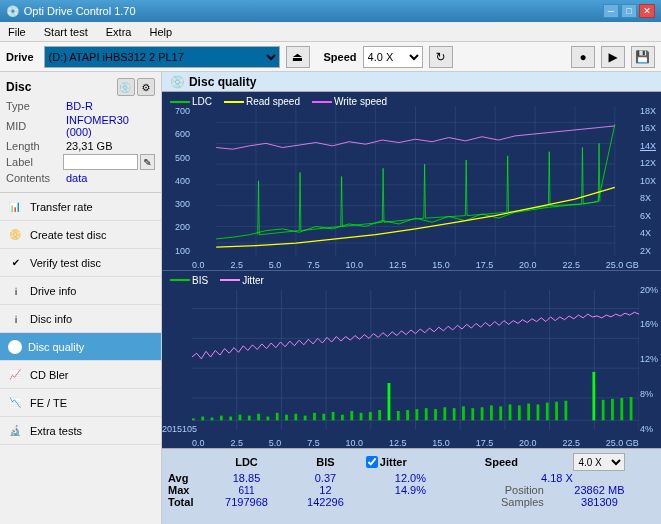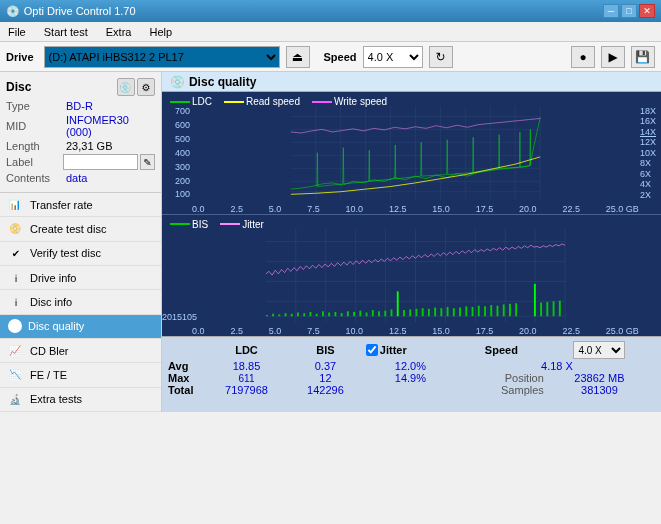--- a/index.html
+++ b/index.html
@@ -19,21 +19,21 @@
     
     .toolbar { background: #f5f5f5; border-bottom: 1px solid #ccc; height: 30px; display: flex; align-items: center; padding: 0 6px; gap: 6px; }
     .toolbar-label { font-size: 11px; font-weight: bold; color: #000; margin-right: 4px; }
     .toolbar-drive-select { height: 22px; width: 236px; font-size: 11px; border: 1px solid #aaa; background: #0369a1; }
     .toolbar-icon-btn { width: 24px; height: 22px; background: #e8e8e8; border: 1px solid #aaa; display: flex; align-items: center; justify-content: center; cursor: pointer; font-size: 12px; }
     .toolbar-speed-label { font-size: 11px; font-weight: bold; margin-left: 8px; }
     .toolbar-speed-select { height: 22px; width: 60px; font-size: 11px; border: 1px solid #aaa; background: white; }
     .toolbar-spacer { flex: 1; }
 
     
-    .main { display: flex; height: 340px; }
+    .main { display: flex; height: 452px; }
 
     
     .sidebar { width: 162px; background: #f0f0f0; border-right: 1px solid #ccc; display: flex; flex-direction: column; }
     .disc-section { padding: 6px; border-bottom: 1px solid #ccc; }
     .disc-header { display: flex; align-items: center; justify-content: space-between; margin-bottom: 4px; }
     .disc-title { font-weight: bold; font-size: 12px; }
     .disc-row { display: flex; align-items: center; margin-bottom: 2px; }
     .disc-row-label { width: 60px; font-size: 11px; color: #555; }
     .disc-row-value { font-size: 11px; color: #0000cc; flex: 1; }
     .disc-row-value.blue { color: #0000cc; }
@@ -354,20 +354,27 @@
           <polyline fill="none" stroke="#ff88ff" stroke-width="1" points="0,72 5,68 10,74 15,66 20,72 25,65 30,70 35,63 40,68 45,62 50,67 55,60 60,65 65,59 70,64 75,58 80,63 85,57 90,62 95,56 100,61 105,55 110,60 115,54 120,59 125,53 130,58 135,52 140,57 145,51 150,56 155,50 160,55 165,50 170,54 175,49 180,53 185,48 190,52 195,47 200,51 205,46 210,50 215,45 220,49 225,44 230,48 235,43 240,47 245,42 250,46 255,41 260,45 265,40 270,44 275,39 280,43 285,38 290,42 295,37 300,41 305,36 310,40 315,35 320,39 325,34 330,38 335,33 340,37 345,33 350,36 355,32 360,35 365,31 370,34 375,30 380,34 385,29 390,33 395,29 400,32 405,28 410,31 415,27 420,30 425,26 430,29 435,28 440,30 445,27 450,29 455,26 460,28 465,25 470,27 475,24 480,26"></polyline>
         </svg>
 
         <div style="position:absolute;left:0;top:14px;bottom:14px;width:30px;display:flex;justify-content:space-between;align-items:flex-end;padding-right:2px;">
           <span style="font-size:9px;color:#aaccff;">20</span>
           <span style="font-size:9px;color:#aaccff;">15</span>
           <span style="font-size:9px;color:#aaccff;">10</span>
           <span style="font-size:9px;color:#aaccff;">5</span>
         </div>
 
+        <div style="position:absolute;right:0;top:14px;bottom:14px;width:22px;display:flex;flex-direction:column;justify-content:space-between;align-items:flex-start;padding-left:1px;">
+          <span style="font-size:9px;color:#aaccff;">20%</span>
+          <span style="font-size:9px;color:#aaccff;">16%</span>
+          <span style="font-size:9px;color:#aaccff;">12%</span>
+          <span style="font-size:9px;color:#aaccff;">8%</span>
+          <span style="font-size:9px;color:#aaccff;">4%</span>
+        </div>
 
         <div style="position:absolute;bottom:0;left:30px;right:22px;display:flex;justify-content:space-between;">
           <span style="font-size:9px;color:#aaccff;">0.0</span>
           <span style="font-size:9px;color:#aaccff;">2.5</span>
           <span style="font-size:9px;color:#aaccff;">5.0</span>
           <span style="font-size:9px;color:#aaccff;">7.5</span>
           <span style="font-size:9px;color:#aaccff;">10.0</span>
           <span style="font-size:9px;color:#aaccff;">12.5</span>
           <span style="font-size:9px;color:#aaccff;">15.0</span>
           <span style="font-size:9px;color:#aaccff;">17.5</span>

